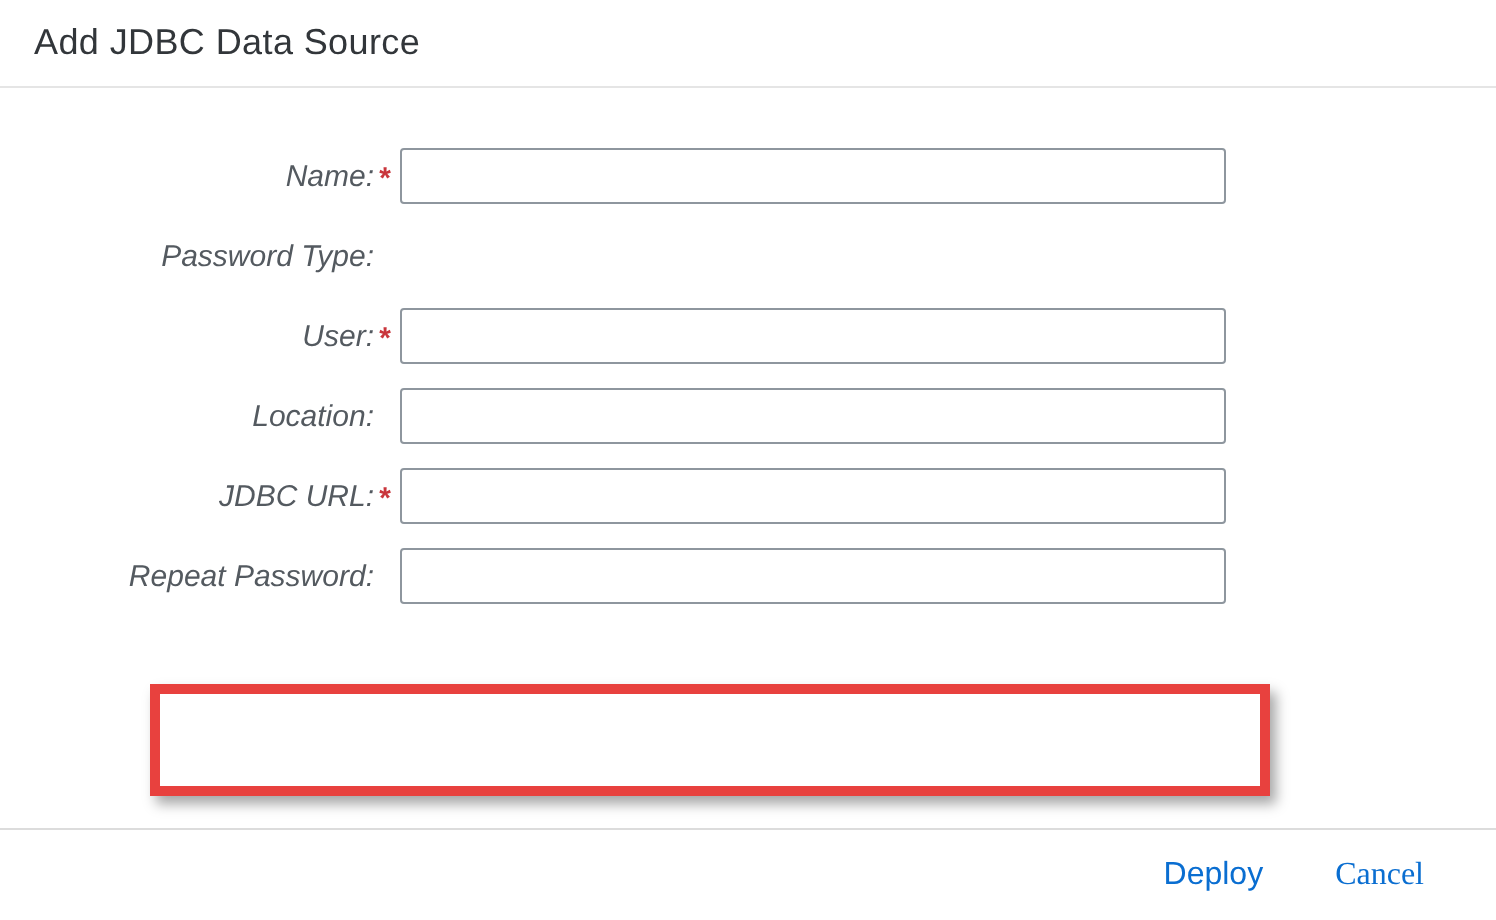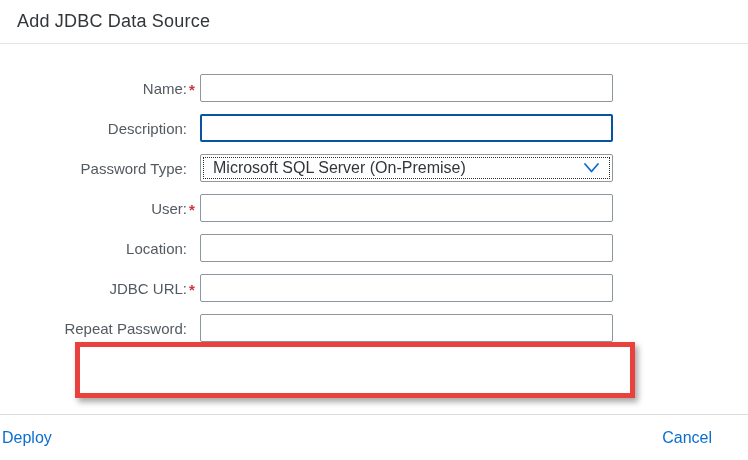--- a/index.html
+++ b/index.html
@@ -19,21 +19,21 @@
 
   
   .dlg-header{height:44px;flex:0 0 44px;border-bottom:1px solid var(--separator);
     display:flex;align-items:center;padding:0 17px;}
   .dlg-title{font-size:18px;color:var(--title_dark);letter-spacing:.2px;}
 
   
   .dlg-form{flex:1 1 auto;padding-top:30px;}
   .form-row{display:flex;align-items:center;height:28px;margin-bottom:12px;}
   .form-label{width:197px;flex:0 0 197px;text-align:right;font-size:15px;color:var(--label_gray);
-    white-space:nowrap;}
+    white-space:nowrap;font-style:italic;}
   .req-mark{color:var(--required_red);font-weight:700;font-size:15px;margin-left:2px;
     width:8px;display:inline-block;text-align:left;position:relative;top:1px;}
   .field-wrap{margin-left:3px;}
   .text-input{width:413px;height:28px;border:1px solid var(--border_gray);border-radius:2px;
     font-family:"Liberation Sans", sans-serif;font-size:15px;color:var(--title_dark);
     padding:0 9px;background:#fff;outline:none;}
   .text-input.focused{border:2px solid var(--focus_blue);}
 
   
   .select-box{position:relative;width:413px;height:28px;border:1px solid var(--border_gray);
@@ -43,58 +43,44 @@
     white-space:nowrap;overflow:hidden;}
   .select-chevron{flex:0 0 auto;margin-right:12px;color:var(--accent_blue);display:flex;align-items:center;}
 
   
   .annotation-rect{position:absolute;left:75px;top:342px;width:560px;height:56px;
     border:5px solid var(--annotation_red);pointer-events:none;
     box-shadow:3px 4px 6px rgba(0,0,0,0.35);}
 
   
   .dlg-footer{flex:0 0 46px;height:46px;border-top:1px solid #dcdcdc;
-    display:flex;align-items:center;justify-content:space-between;padding-right:34px;}
+    display:flex;align-items:center;justify-content:flex-end;padding-right:34px;}
   .footer-btn{background:none;border:none;font-family:"Liberation Sans", sans-serif;
     font-size:16px;color:var(--accent_blue);cursor:pointer;padding:2px 2px;}
-  .footer-btn + .footer-btn{margin-left:48px;}
+  .footer-btn + .footer-btn{margin-left:32px;font-family:Liberation Serif, serif;}
 </style>
 </head>
 <body>
 
 <div class="dialog">
 
   <div class="dlg-header">
     <span class="dlg-title">Add JDBC Data Source</span>
   </div>
 
   <div class="dlg-form">
 
     <div class="form-row">
       <span class="form-label"><span>Name:</span><span class="req-mark">*</span></span>
       <span class="field-wrap"><input class="text-input" type="text" value="" style=""></span>
     </div>
 
-    <div class="form-row">
-      <span class="form-label"><span>Description:</span><span class="req-mark"></span></span>
-      <span class="field-wrap"><input class="text-input focused" type="text" value="" style=""></span>
-    </div>
 
     <div class="form-row">
       <span class="form-label"><span>Password Type:</span><span class="req-mark"></span></span>
-      <span class="field-wrap">
-        <span class="select-box">
-          <span class="select-text">Microsoft SQL Server (On-Premise)</span>
-          <span class="select-chevron">
-            <svg width="17" height="12" viewBox="0 0 17 12">
-                <path d="M2 2 L8.5 9.5 L15 2" fill="none" stroke="currentColor" stroke-width="1.8" stroke-linecap="round" stroke-linejoin="round"></path>
-              </svg>
-          </span>
-        </span>
-      </span>
     </div>
 
     <div class="form-row">
       <span class="form-label"><span>User:</span><span class="req-mark">*</span></span>
       <span class="field-wrap"><input class="text-input" type="text" value="" style=""></span>
     </div>
 
     <div class="form-row">
       <span class="form-label"><span>Location:</span><span class="req-mark"></span></span>
       <span class="field-wrap"><input class="text-input" type="password" value="" style=""></span>

